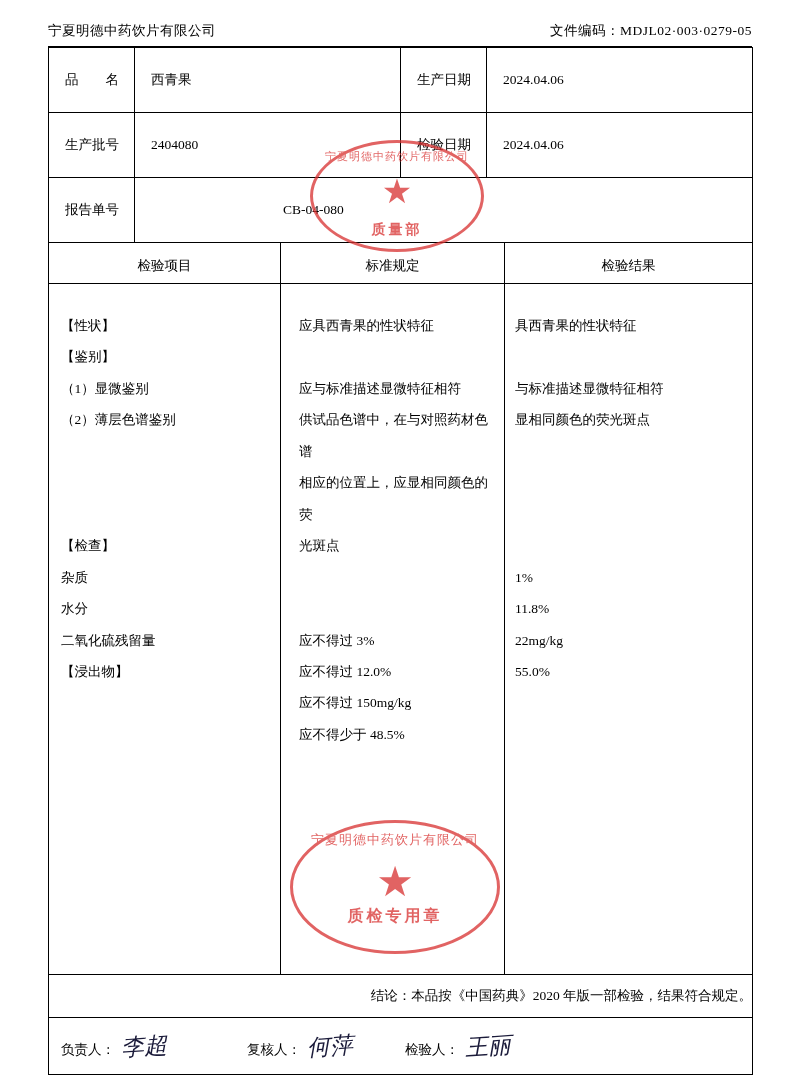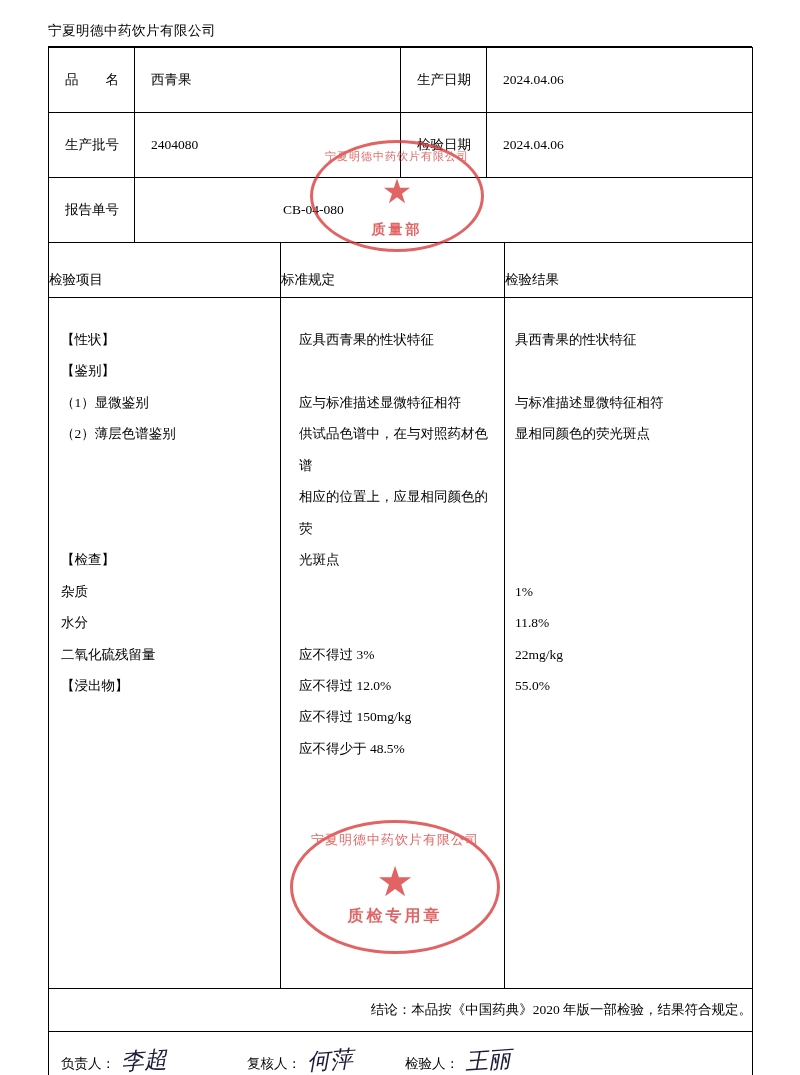--- a/index.html
+++ b/index.html
@@ -93,21 +93,22 @@
   table.results td {
     border: 1px solid #000;
     font-size: 13.5px;
     vertical-align: top;
   }
   col.r1 { width: 232px; }
   col.r2 { width: 224px; }
   col.r3 { width: 248px; }
 
   .res-head td {
-    padding: 28px 0 8px 0;
+    text-align: center;
+    padding: 14px 0 8px 0;
     vertical-align: top;
     border-bottom: none;
   }
   .res-head span {
     display: inline-block;
   }
   .res-body td {
     border-top: none;
     padding: 0;
     height: 690px;
@@ -209,20 +210,23 @@
   .stamp-big .bottom-text { font-size: 16px; bottom: 24px; }
 </style>
 </head>
 <body>
 
 <div id="page">
   <div class="sheet">
 
     <div class="header-row">
       <div class="header-left">宁夏明德中药饮片有限公司</div>
+      <div class="header-right">
+        <span>文件编码：</span><span>MDJL02·003·0279-05</span>
+      </div>
     </div>
 
 
     <table class="main">
       <colgroup>
           <col class="c1">
           <col class="c2">
           <col class="c3">
           <col class="c4">
         </colgroup>

